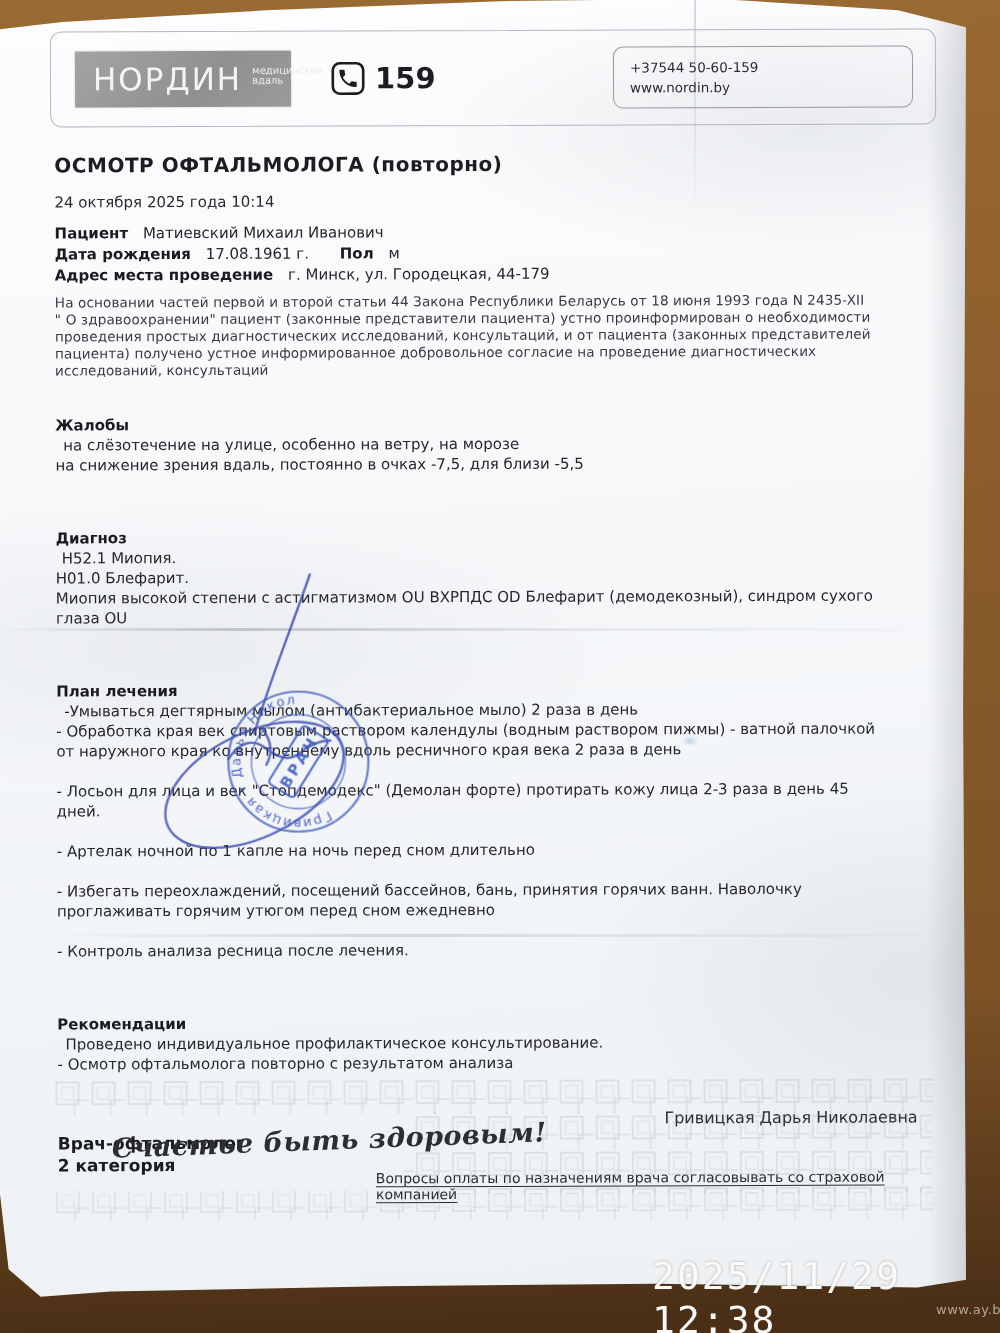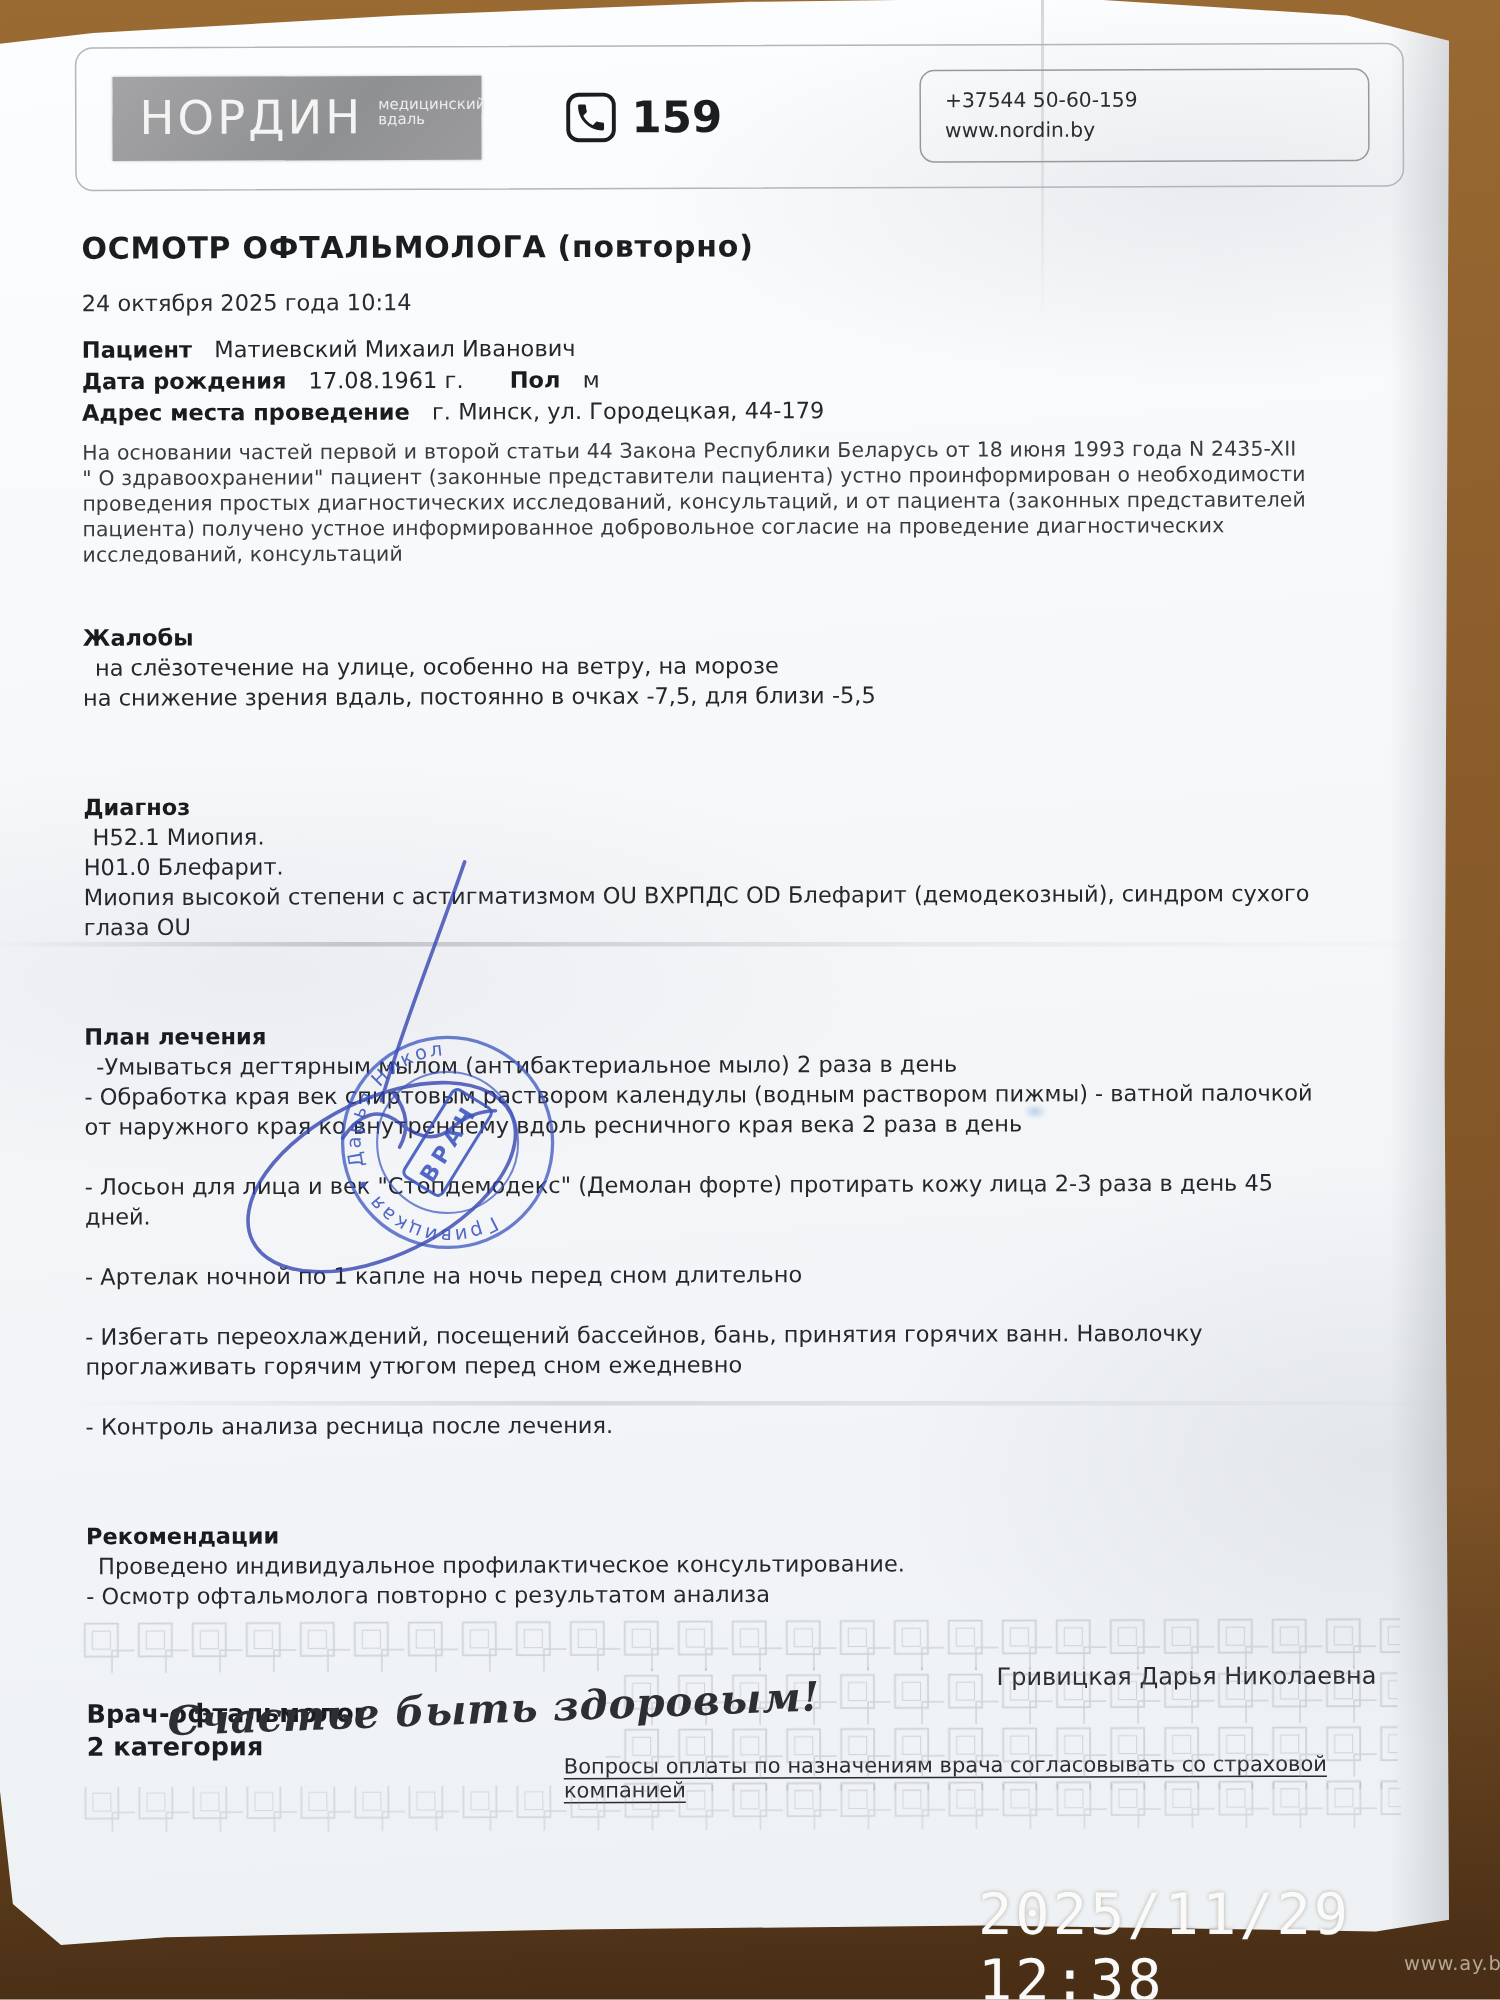--- a/index.html
+++ b/index.html
@@ -30,25 +30,25 @@
   .edge-shade { position:absolute; right:0; top:0; width:40px; height:100%;
     background:linear-gradient(to right, transparent, rgba(90,95,105,.20)); pointer-events:none; }
   .smudge { position:absolute; left:688px; top:740px; width:16px; height:10px; border-radius:50%;
     background:radial-gradient(rgba(90,150,210,.40), transparent 70%); filter:blur(1px); }
 
   
   .doc { position:absolute; left:0; top:0; width:972px; height:1302px; transform:rotate(-0.2deg); }
 
   .header { display:flex; align-items:center; margin:34px 28px 0 58px; height:96px;
     border:1px solid #b2b5ba; border-radius:12px; padding:0 22px 0 24px; }
-  .logo { width:246px; height:56px; background:linear-gradient(135deg,#a4a4a6,#8f9092 60%,#9b9b9d);
+  .logo { width:216px; height:56px; background:linear-gradient(135deg,#a4a4a6,#8f9092 60%,#9b9b9d);
     display:flex; align-items:center; padding-left:18px; box-shadow:0 0 2px rgba(0,0,0,.25); }
   .logo-name { color:#f4f4f4; font-size:31px; letter-spacing:2px; font-weight:400; }
   .logo-sub { color:#ededee; font-size:10px; line-height:10px; margin-left:10px; margin-top:-6px; }
-  .phone-wrap { display:flex; align-items:center; margin-left:56px; gap:10px; }
+  .phone-wrap { display:flex; align-items:center; margin-left:40px; gap:10px; }
   .phone-num { font-size:29px; font-weight:bold; color:#1c1d20; }
   .addr { margin-left:auto; font-size:13.5px; line-height:20px; color:#2b2c30;
     border:1px solid #97999d; border-radius:10px; padding:10px 18px 10px 16px; min-width:300px; }
 
   .body-text { margin:0 40px 0 62px; }
   .title { font-size:20px; font-weight:bold; letter-spacing:.5px; margin-top:26px; color:#1c1d21; }
   .dt { font-size:15px; margin-top:16px; color:#2a2b2f; }
   .meta { font-size:15px; margin-top:12px; line-height:21px; }
   .meta b { color:#1a1b1f;margin-top:36px; }
   .meta .val { margin-left:10px; }

